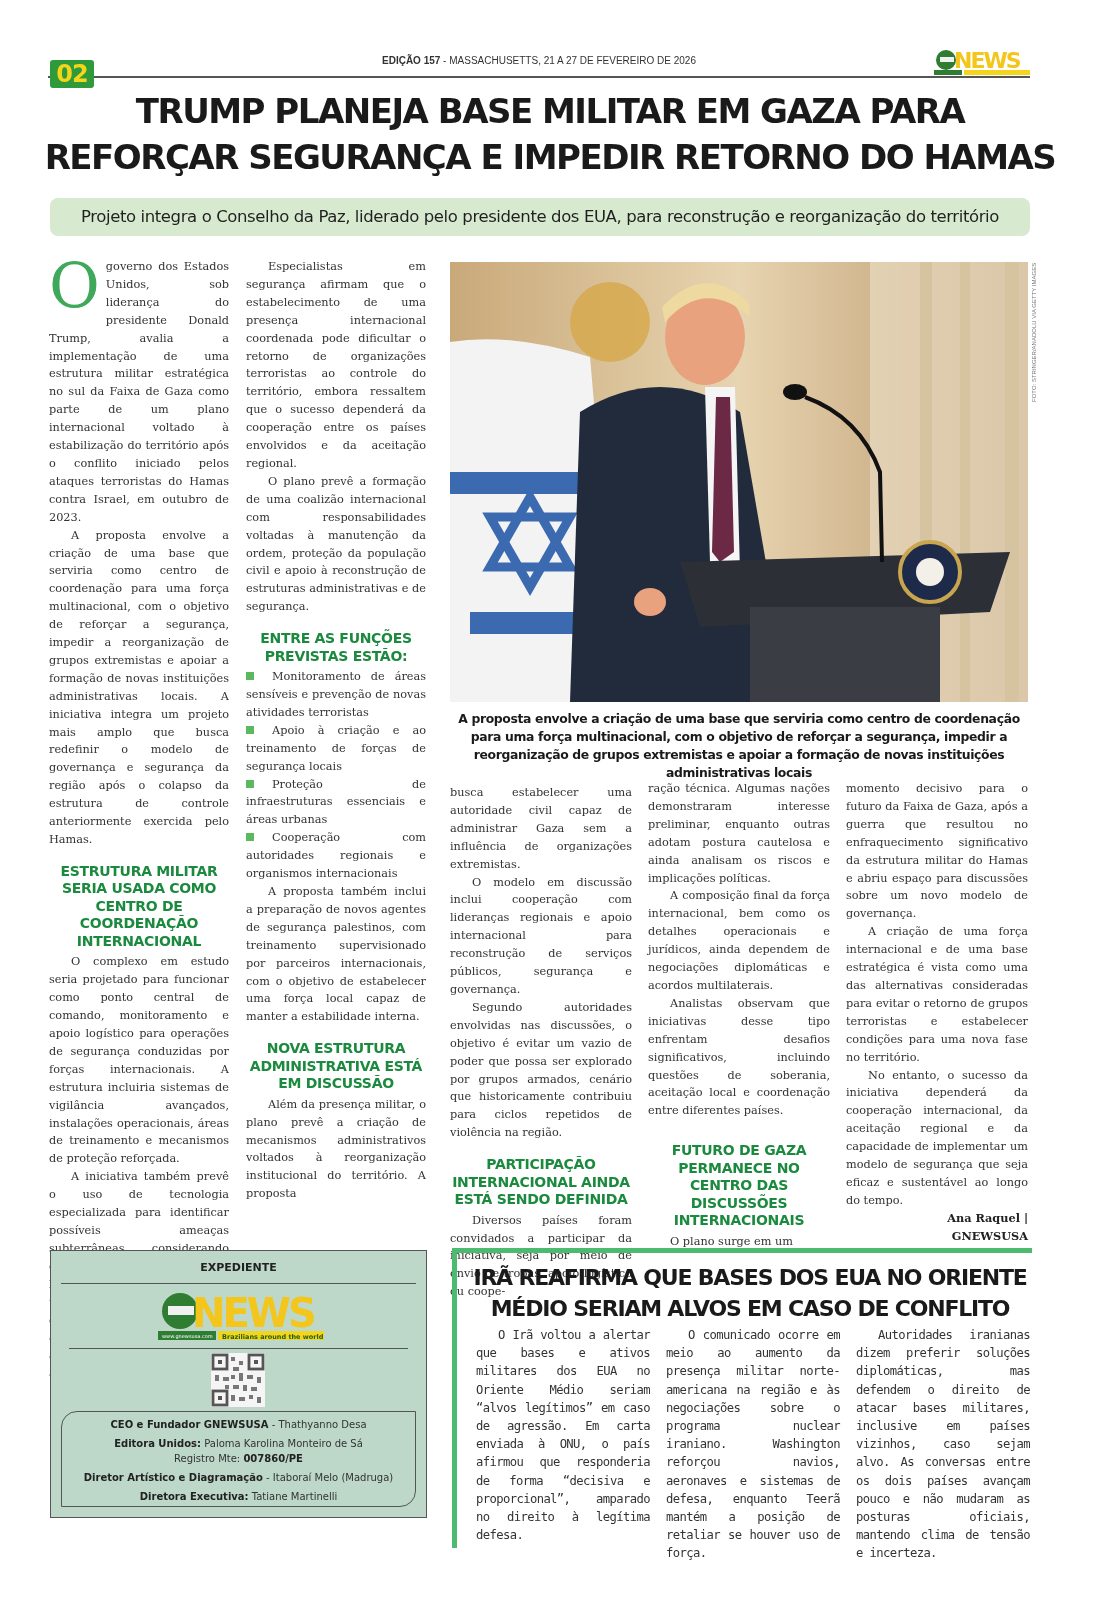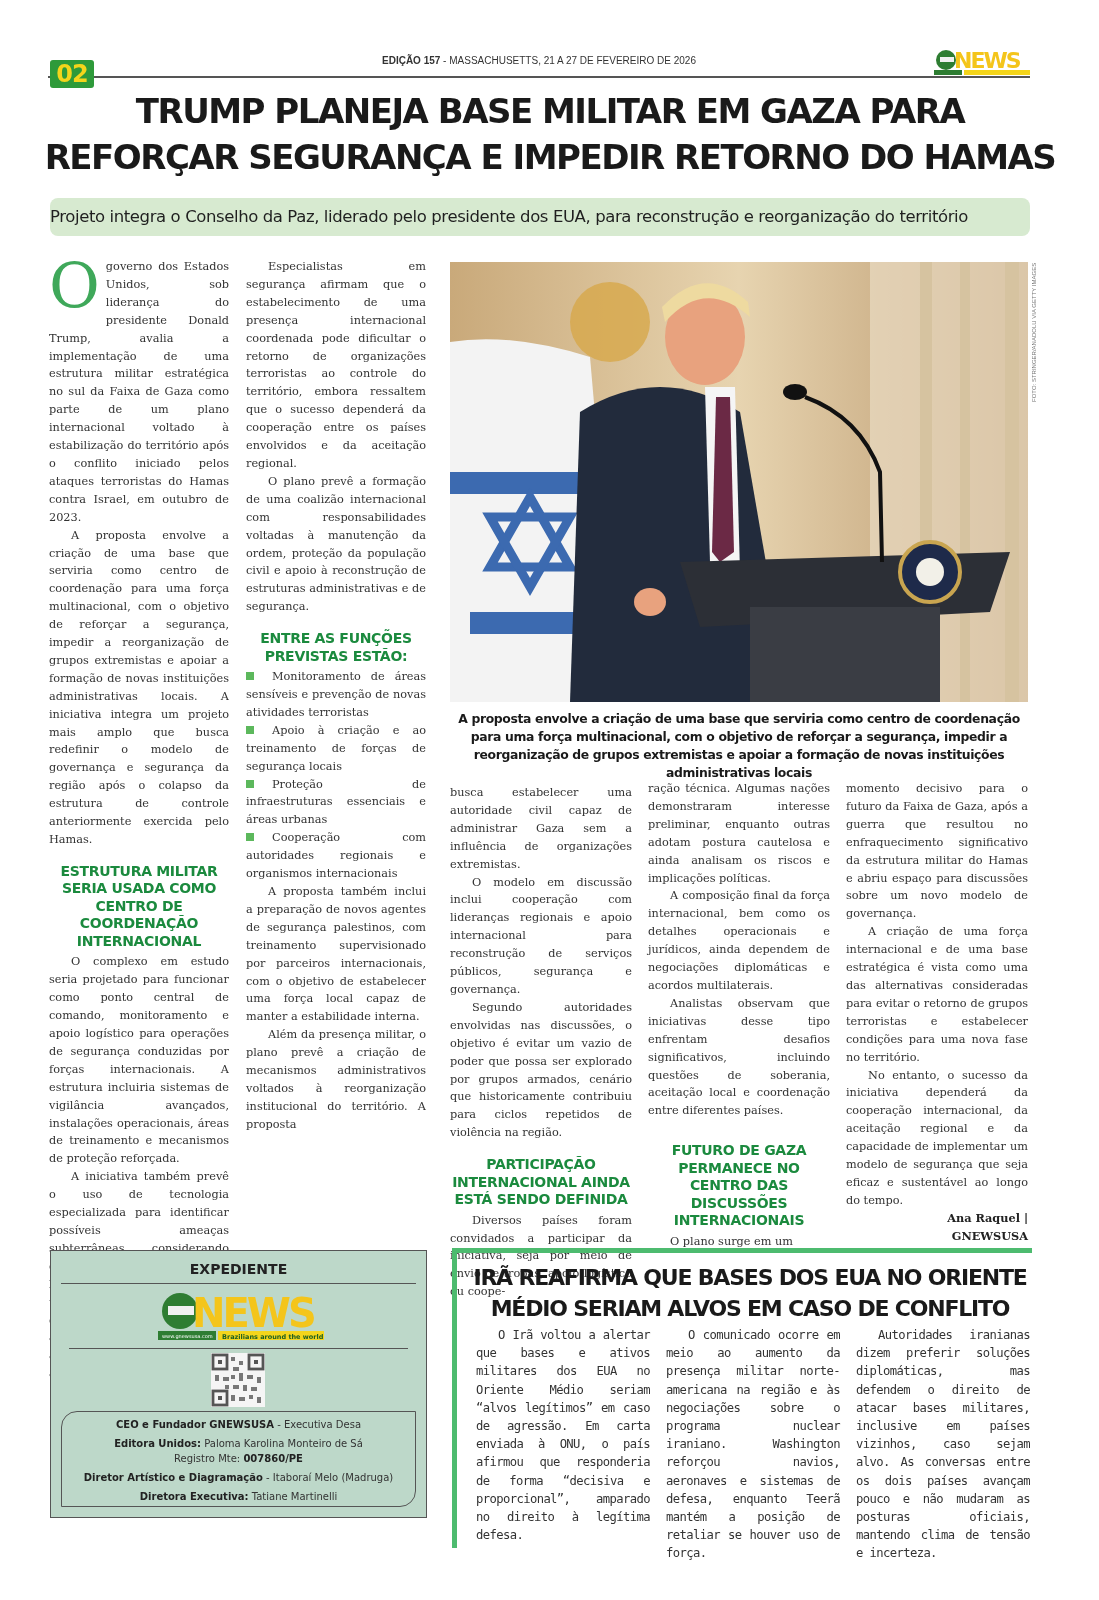--- a/index.html
+++ b/index.html
@@ -7,38 +7,38 @@
   body { position: relative; font-family: "DejaVu Serif", serif; color: #2b2b2b; }
 
   .topbar { position: absolute; left: 48px; top: 46px; width: 982px; height: 32px; border-bottom: 2px solid #555; }
   .page-num { position: absolute; left: 2px; top: 14px; width: 44px; height: 28px; background: #2e9a3a; color: #f4d51b; font-family: "DejaVu Sans", sans-serif; font-weight: bold; font-size: 24px; line-height: 28px; text-align: center; border-radius: 3px; letter-spacing: -1px; }
   .edition { position: absolute; left: 0; right: 0; top: 9px; text-align: center; font-family: "Liberation Sans", sans-serif; font-size: 10px; color: #333; }
   .edition b { font-weight: bold; }
   .logo-small { position: absolute; right: 0; top: 0; width: 96px; height: 30px; }
 
   .headline { position: absolute; left: 40px; top: 88px; width: 1020px; text-align: center; font-family: "DejaVu Sans", sans-serif; font-weight: bold; font-size: 34px; line-height: 46px; color: #1a1a1a; letter-spacing: -1.5px; }
 
-  .subhead { position: absolute; left: 50px; top: 198px; width: 980px; height: 38px; background: #d7ead0; border-radius: 8px; font-family: "DejaVu Sans", sans-serif; font-size: 16.5px; line-height: 38px; text-align: left; color: #1f1f1f; letter-spacing: -0.4px; }
+  .subhead { position: absolute; left: 50px; top: 198px; width: 980px; height: 38px; background: #d7ead0; border-radius: 8px; font-family: "DejaVu Sans", sans-serif; font-size: 16.5px; line-height: 38px; text-align: center; color: #1f1f1f; letter-spacing: -0.4px; }
 
   .col { position: absolute; font-size: 11.3px; line-height: 17.9px; text-align: justify; color: #333; }
   .col p { text-indent: 22px; }
   .col p.noindent { text-indent: 0; }
   .dropcap { float: left; font-size: 62px; line-height: 52px; color: #3fa85a; font-family: "DejaVu Serif", serif; margin: 2px 6px 0 0; }
   .sec-title { font-family: "DejaVu Sans", sans-serif; font-weight: bold; color: #1b8a3e; font-size: 14px; line-height: 17.5px; text-align: center; margin: 14px 0 3px; text-indent: 0; letter-spacing: -0.3px; }
   .bullet { display: inline-block; width: 8px; height: 8px; background: #5cb85c; margin-right: 18px; vertical-align: 0; }
   .bul-item { text-indent: 0 !important; }
 
   .photo { position: absolute; left: 450px; top: 262px; width: 578px; height: 440px; overflow: hidden; background: #cdb591; }
   .photo-credit { position: absolute; left: 1031px; top: 262px; width: 10px; height: 140px; font-family: "Liberation Sans", sans-serif; font-size: 6px; color: #777; writing-mode: vertical-rl; transform: rotate(180deg); white-space: nowrap; }
   .caption { position: absolute; left: 450px; top: 710px; width: 578px; text-align: center; font-family: "DejaVu Sans", sans-serif; font-weight: bold; font-size: 12.4px; line-height: 18px; color: #1a1a1a; letter-spacing: -0.35px; }
 
   .byline { text-align: right; font-weight: bold; color: #222; text-indent: 0 !important; }
 
   .expediente { position: absolute; left: 50px; top: 1250px; width: 377px; height: 268px; background: #bdd8c9; border: 1.5px solid #555; }
-  .exp-title { position: absolute; left: 0; right: 0; top: 10px; text-align: center; font-family: "DejaVu Sans", sans-serif; font-weight: bold; font-size: 14px; color: #222; }
+  .exp-title { position: absolute; left: 0; right: 0; top: 10px; text-align: center; font-family: "DejaVu Sans", sans-serif; font-weight: bold; font-size: 11px; color: #222; }
   .exp-line1 { position: absolute; left: 10px; right: 10px; top: 32px; border-top: 1.5px solid #555; }
   .exp-logo { position: absolute; left: 105px; top: 38px; width: 170px; height: 52px; }
   .exp-line2 { position: absolute; left: 18px; right: 18px; top: 97px; border-top: 1px solid #555; }
   .qr { position: absolute; left: 160px; top: 102px; width: 54px; height: 54px; }
   .staff-box { position: absolute; left: 10px; right: 10px; top: 160px; height: 96px; border: 1.5px solid #555; border-radius: 16px 0 16px 0; padding-top: 3px; text-align: center; font-family: "DejaVu Sans", sans-serif; font-size: 10px; line-height: 19px; color: #333; }
   .staff-box .lbl { font-weight: bold; color: #222; }
   .staff-box .mid { line-height: 15px; margin: 2px 0; }
 
   .iran-box { position: absolute; left: 452px; top: 1248px; width: 580px; height: 300px; border-top: 5px solid #4dbb6f; border-left: 5px solid #4dbb6f; }
   .iran-title { position: absolute; left: 460px; top: 1262px; width: 580px; text-align: center; font-family: "DejaVu Sans", sans-serif; font-weight: bold; font-size: 22px; line-height: 31px; color: #1a1a1a; letter-spacing: -1.2px; }
@@ -79,20 +79,21 @@
 
 <div class="col" style="left:246px; top:258px; width:180px;">
   <p>Especialistas em segurança afirmam que o estabelecimento de uma presença internacional coordenada pode dificultar o retorno de organizações terroristas ao controle do território, embora ressaltem que o sucesso dependerá da cooperação entre os países envolvidos e da aceitação regional.</p>
   <p>O plano prevê a formação de uma coalizão internacional com responsabilidades voltadas à manutenção da ordem, proteção da população civil e apoio à reconstrução de estruturas administrativas e de segurança.</p>
   <div class="sec-title">ENTRE AS FUNÇÕES PREVISTAS ESTÃO:</div>
   <p class="bul-item"><span class="bullet"></span><span>Monitoramento de áreas sensíveis e prevenção de novas atividades terroristas</span></p>
   <p class="bul-item"><span class="bullet"></span><span>Apoio à criação e ao treinamento de forças de segurança locais</span></p>
   <p class="bul-item"><span class="bullet"></span><span>Proteção de infraestruturas essenciais e áreas urbanas</span></p>
   <p class="bul-item"><span class="bullet"></span><span>Cooperação com autoridades regionais e organismos internacionais</span></p>
   <p>A proposta também inclui a preparação de novos agentes de segurança palestinos, com treinamento supervisionado por parceiros internacionais, com o objetivo de estabelecer uma força local capaz de manter a estabilidade interna.</p>
+  <div class="sec-title">NOVA ESTRUTURA ADMINISTRATIVA ESTÁ EM DISCUSSÃO</div>
   <p>Além da presença militar, o plano prevê a criação de mecanismos administrativos voltados à reorganização institucional do território. A proposta</p>
 </div>
 
 <div class="photo">
   <svg width="578" height="440" viewBox="0 0 578 440">
     <defs>
       <linearGradient id="bg" x1="0" y1="0" x2="1" y2="0">
         <stop offset="0" stop-color="#c9a97a"></stop>
         <stop offset="0.5" stop-color="#e7d4b0"></stop>
         <stop offset="1" stop-color="#b8956a"></stop>
@@ -185,21 +186,21 @@
         <rect x="16" y="16" width="2" height="3"></rect>
         <rect x="20" y="17" width="3" height="2"></rect>
       <rect x="10" y="21" width="2" height="3"></rect>
         <rect x="14" y="22" width="3" height="2"></rect>
         <rect x="19" y="21" width="2" height="2"></rect>
       <rect x="23" y="22" width="2" height="3"></rect>
         <rect x="7" y="16" width="2" height="2"></rect>
     </g>
   </svg>
   <div class="staff-box">
-    <div><span class="lbl">CEO e Fundador GNEWSUSA</span><span> - Executiva Desa</span></div>
+    <div><span class="lbl">CEO e Fundador GNEWSUSA</span><span> - Thathyanno Desa</span></div>
     <div class="mid"><span class="lbl">Editora Unidos:</span><span> Paloma Karolina Monteiro de Sá</span><br><span>Registro Mte: </span><span class="lbl">007860/PE</span></div>
     <div><span class="lbl">Diretor Artístico e Diagramação</span><span> - Itaboraí Melo (Madruga)</span></div>
     <div><span class="lbl">Diretora Executiva:</span><span> Tatiane Martinelli</span></div>
   </div>
 </div>
 
 <div class="iran-box"></div>
 <div class="iran-title">
   <div>IRÃ REAFIRMA QUE BASES DOS EUA NO ORIENTE</div>
   <div>MÉDIO SERIAM ALVOS EM CASO DE CONFLITO</div>

